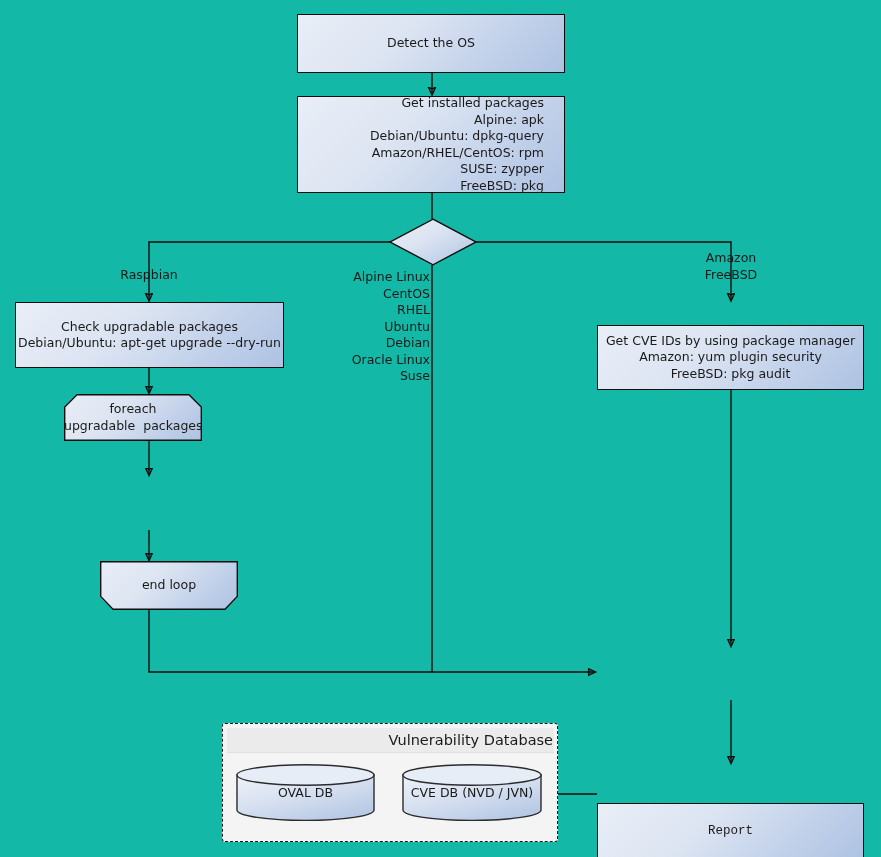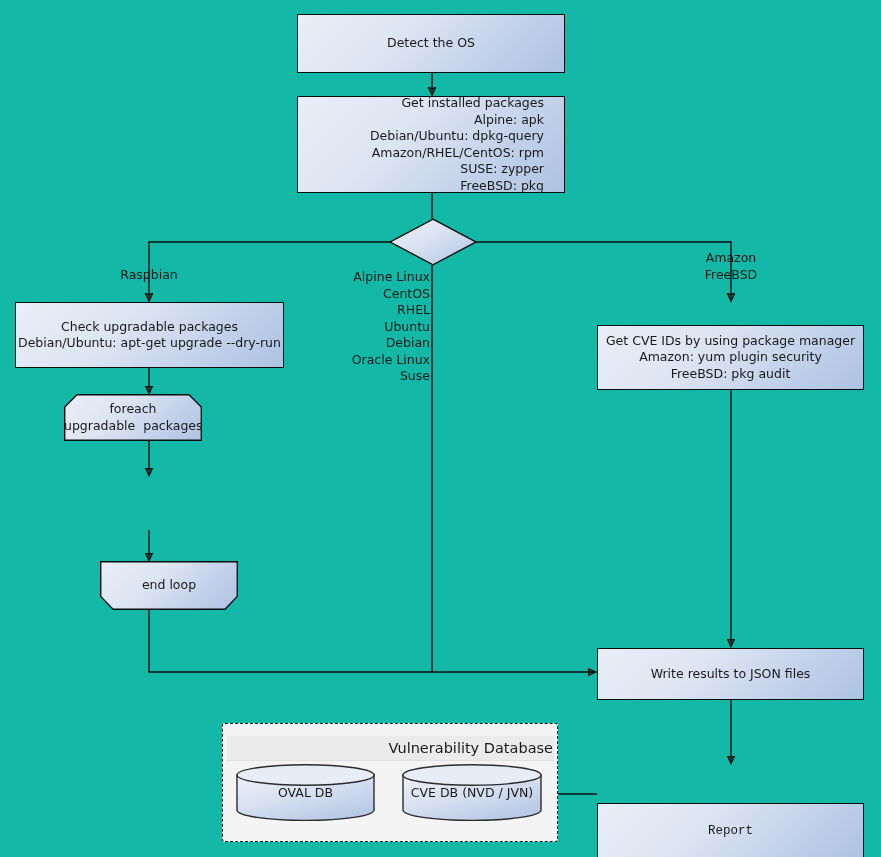--- a/index.html
+++ b/index.html
@@ -103,21 +103,20 @@
     position: absolute;
     box-sizing: border-box;
     background: #ebebeb;
     border-bottom: 1px solid #e0e0e0;
     display: flex;
     align-items: center;
     justify-content: flex-end;
     font-size: 14.5px;
     color: #1a1a1a;
     padding-right: 1px;
-    margin-top: 8px;
   }
 
   
   .edge-label {
     position: absolute;
     font-size: 12.5px;
     line-height: 16.5px;
     color: #1a1a1a;
     white-space: pre;
     margin-top: 9px;
@@ -232,23 +231,20 @@
     </svg>
     <span class="lbl">end loop</span>
   </div>
 
   <div class="node" style="left:597px; top:302px; width:267px; height:65px;margin-top:23px;">
     <span class="lbl">Get CVE IDs by using package manager
 Amazon: yum plugin security
 FreeBSD: pkg audit</span>
   </div>
 
-  <div class="node" style="left:597px; top:648px; width:267px; height:52px;">
-    <span class="lbl">Write results to JSON files</span>
-  </div>
 
   <div class="node" style="left:597px; top:803px; width:267px; height:57px;font-family:Liberation Mono, monospace;">
     <span class="lbl">Report</span>
   </div>
 
   <div class="group-box" style="left:222px; top:723px; width:336px; height:119px;"></div>
   <div class="group-title" style="left:227px; top:728px; width:327px; height:25px;">Vulnerability Database</div>
 
   <div class="cyl" style="left:402px; top:764px; width:140px; height:57px;">
     <svg viewBox="0 0 140 57" preserveAspectRatio="none">

